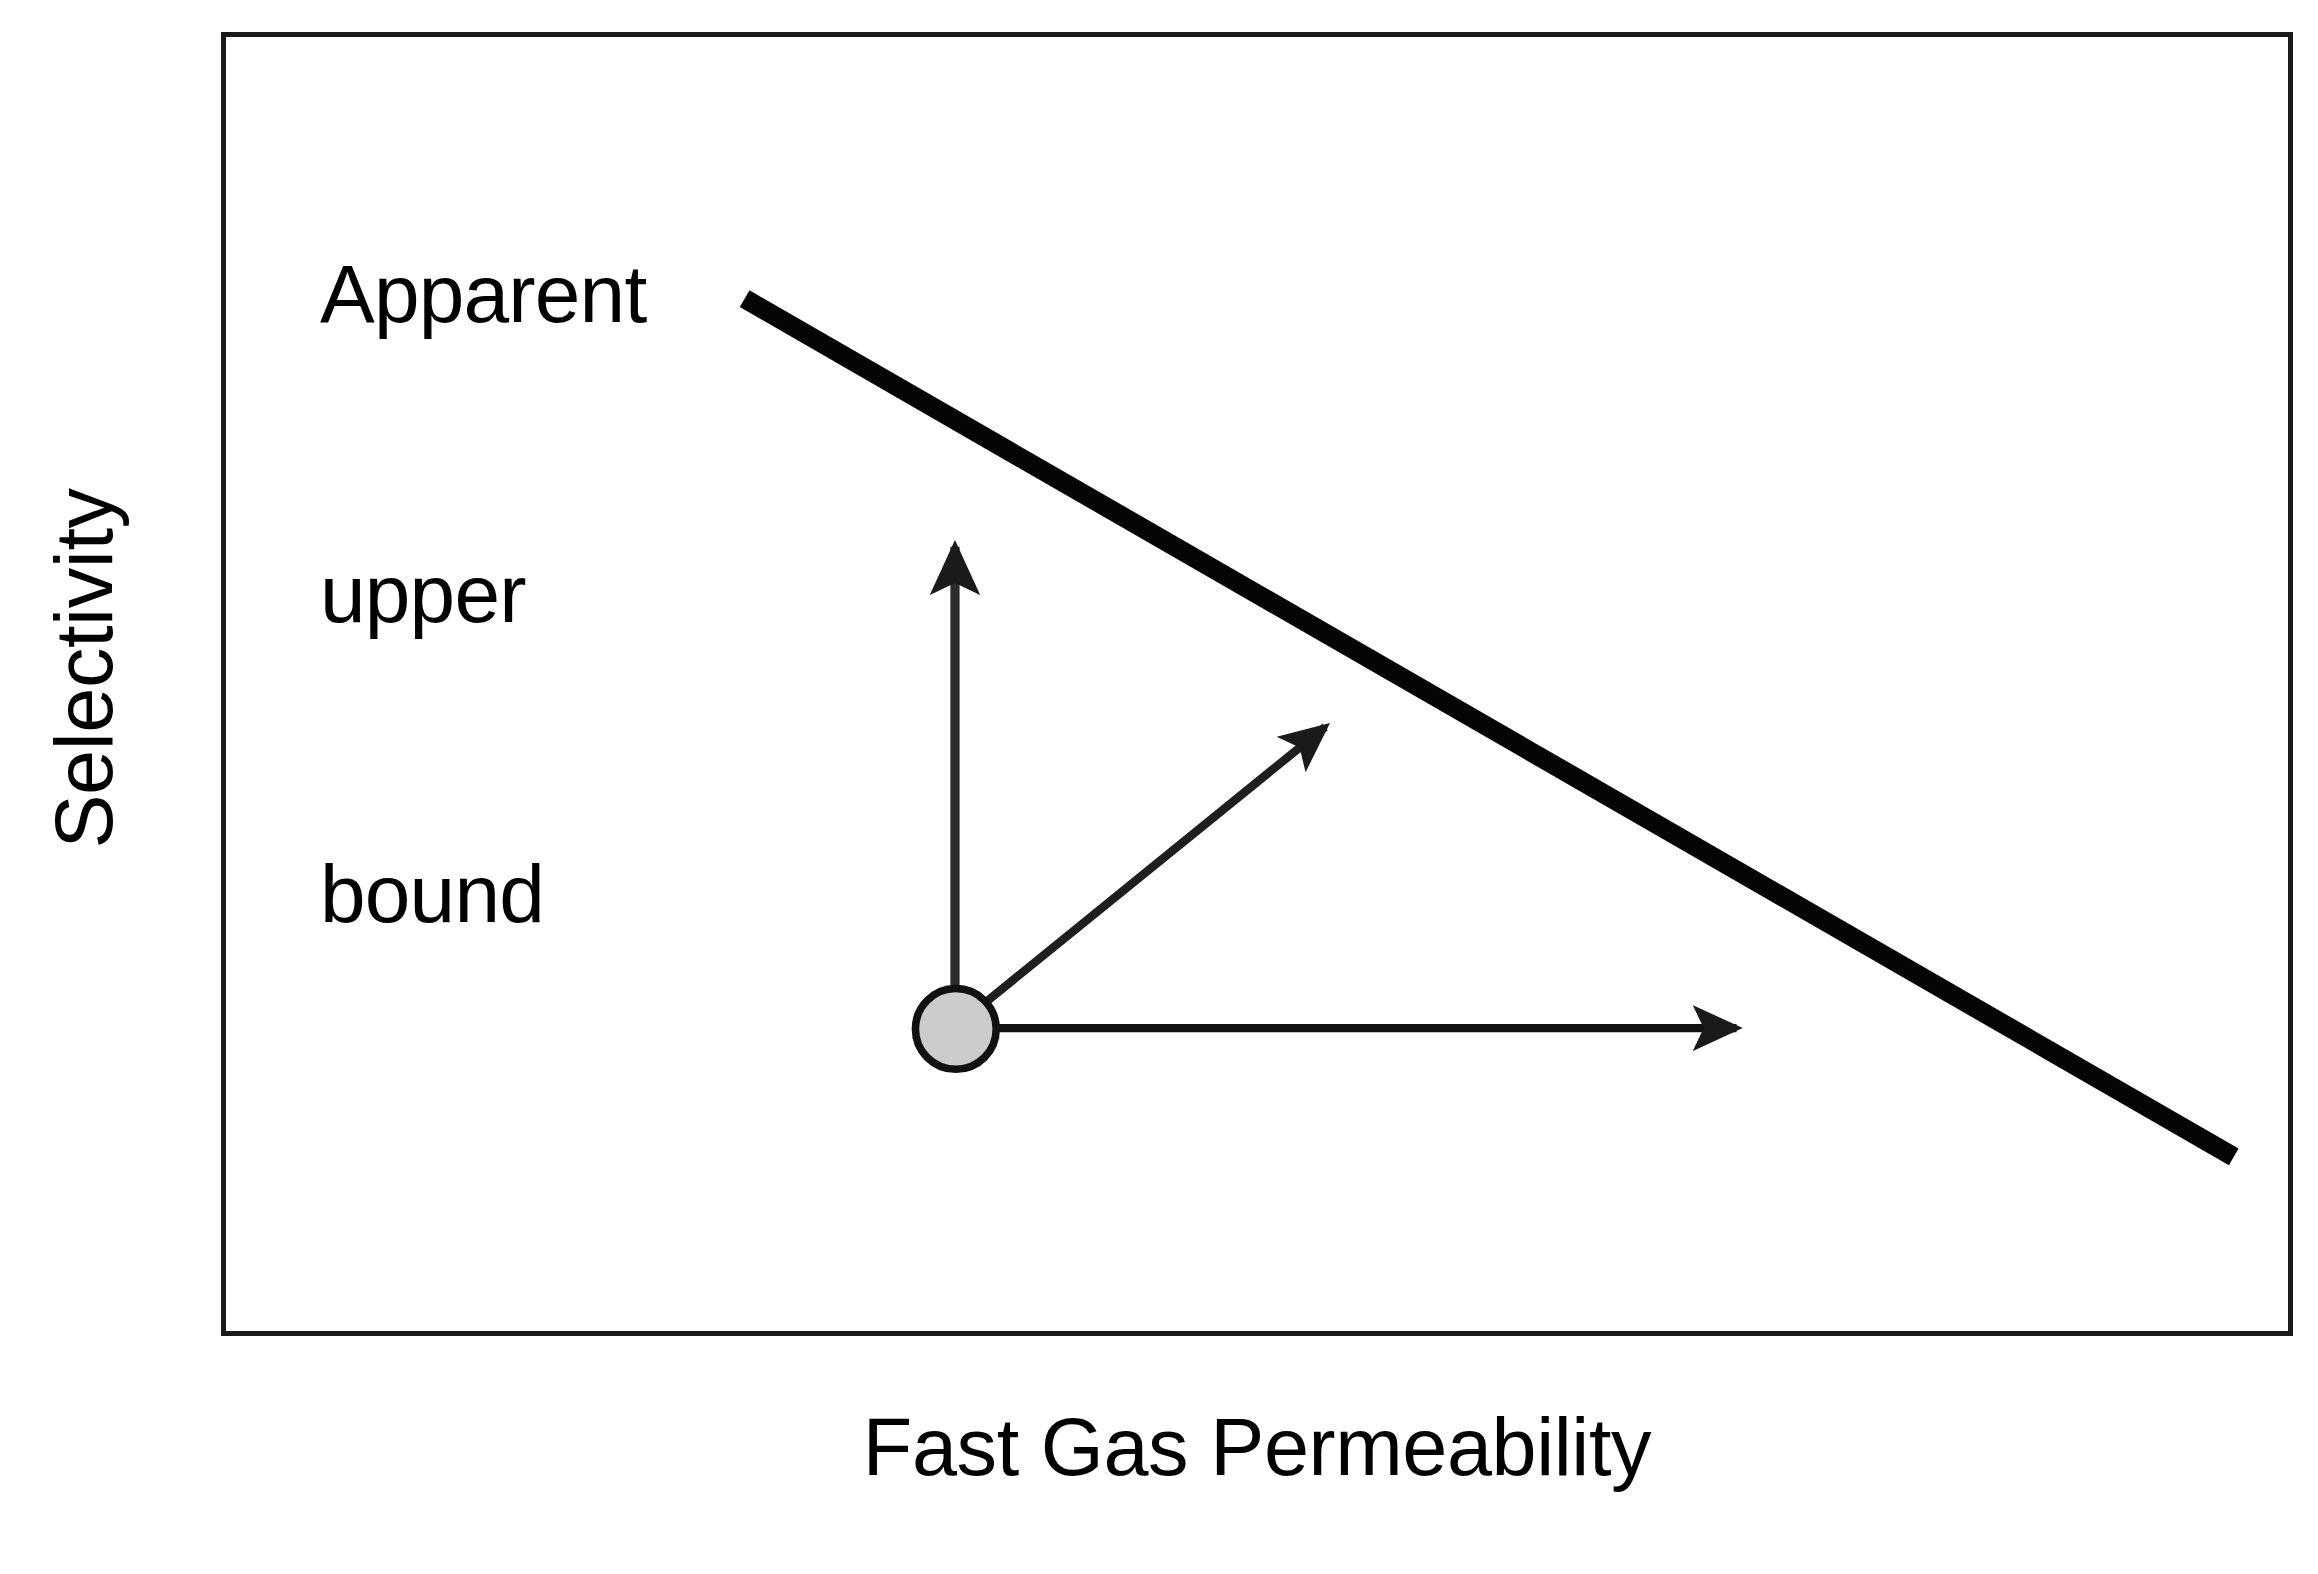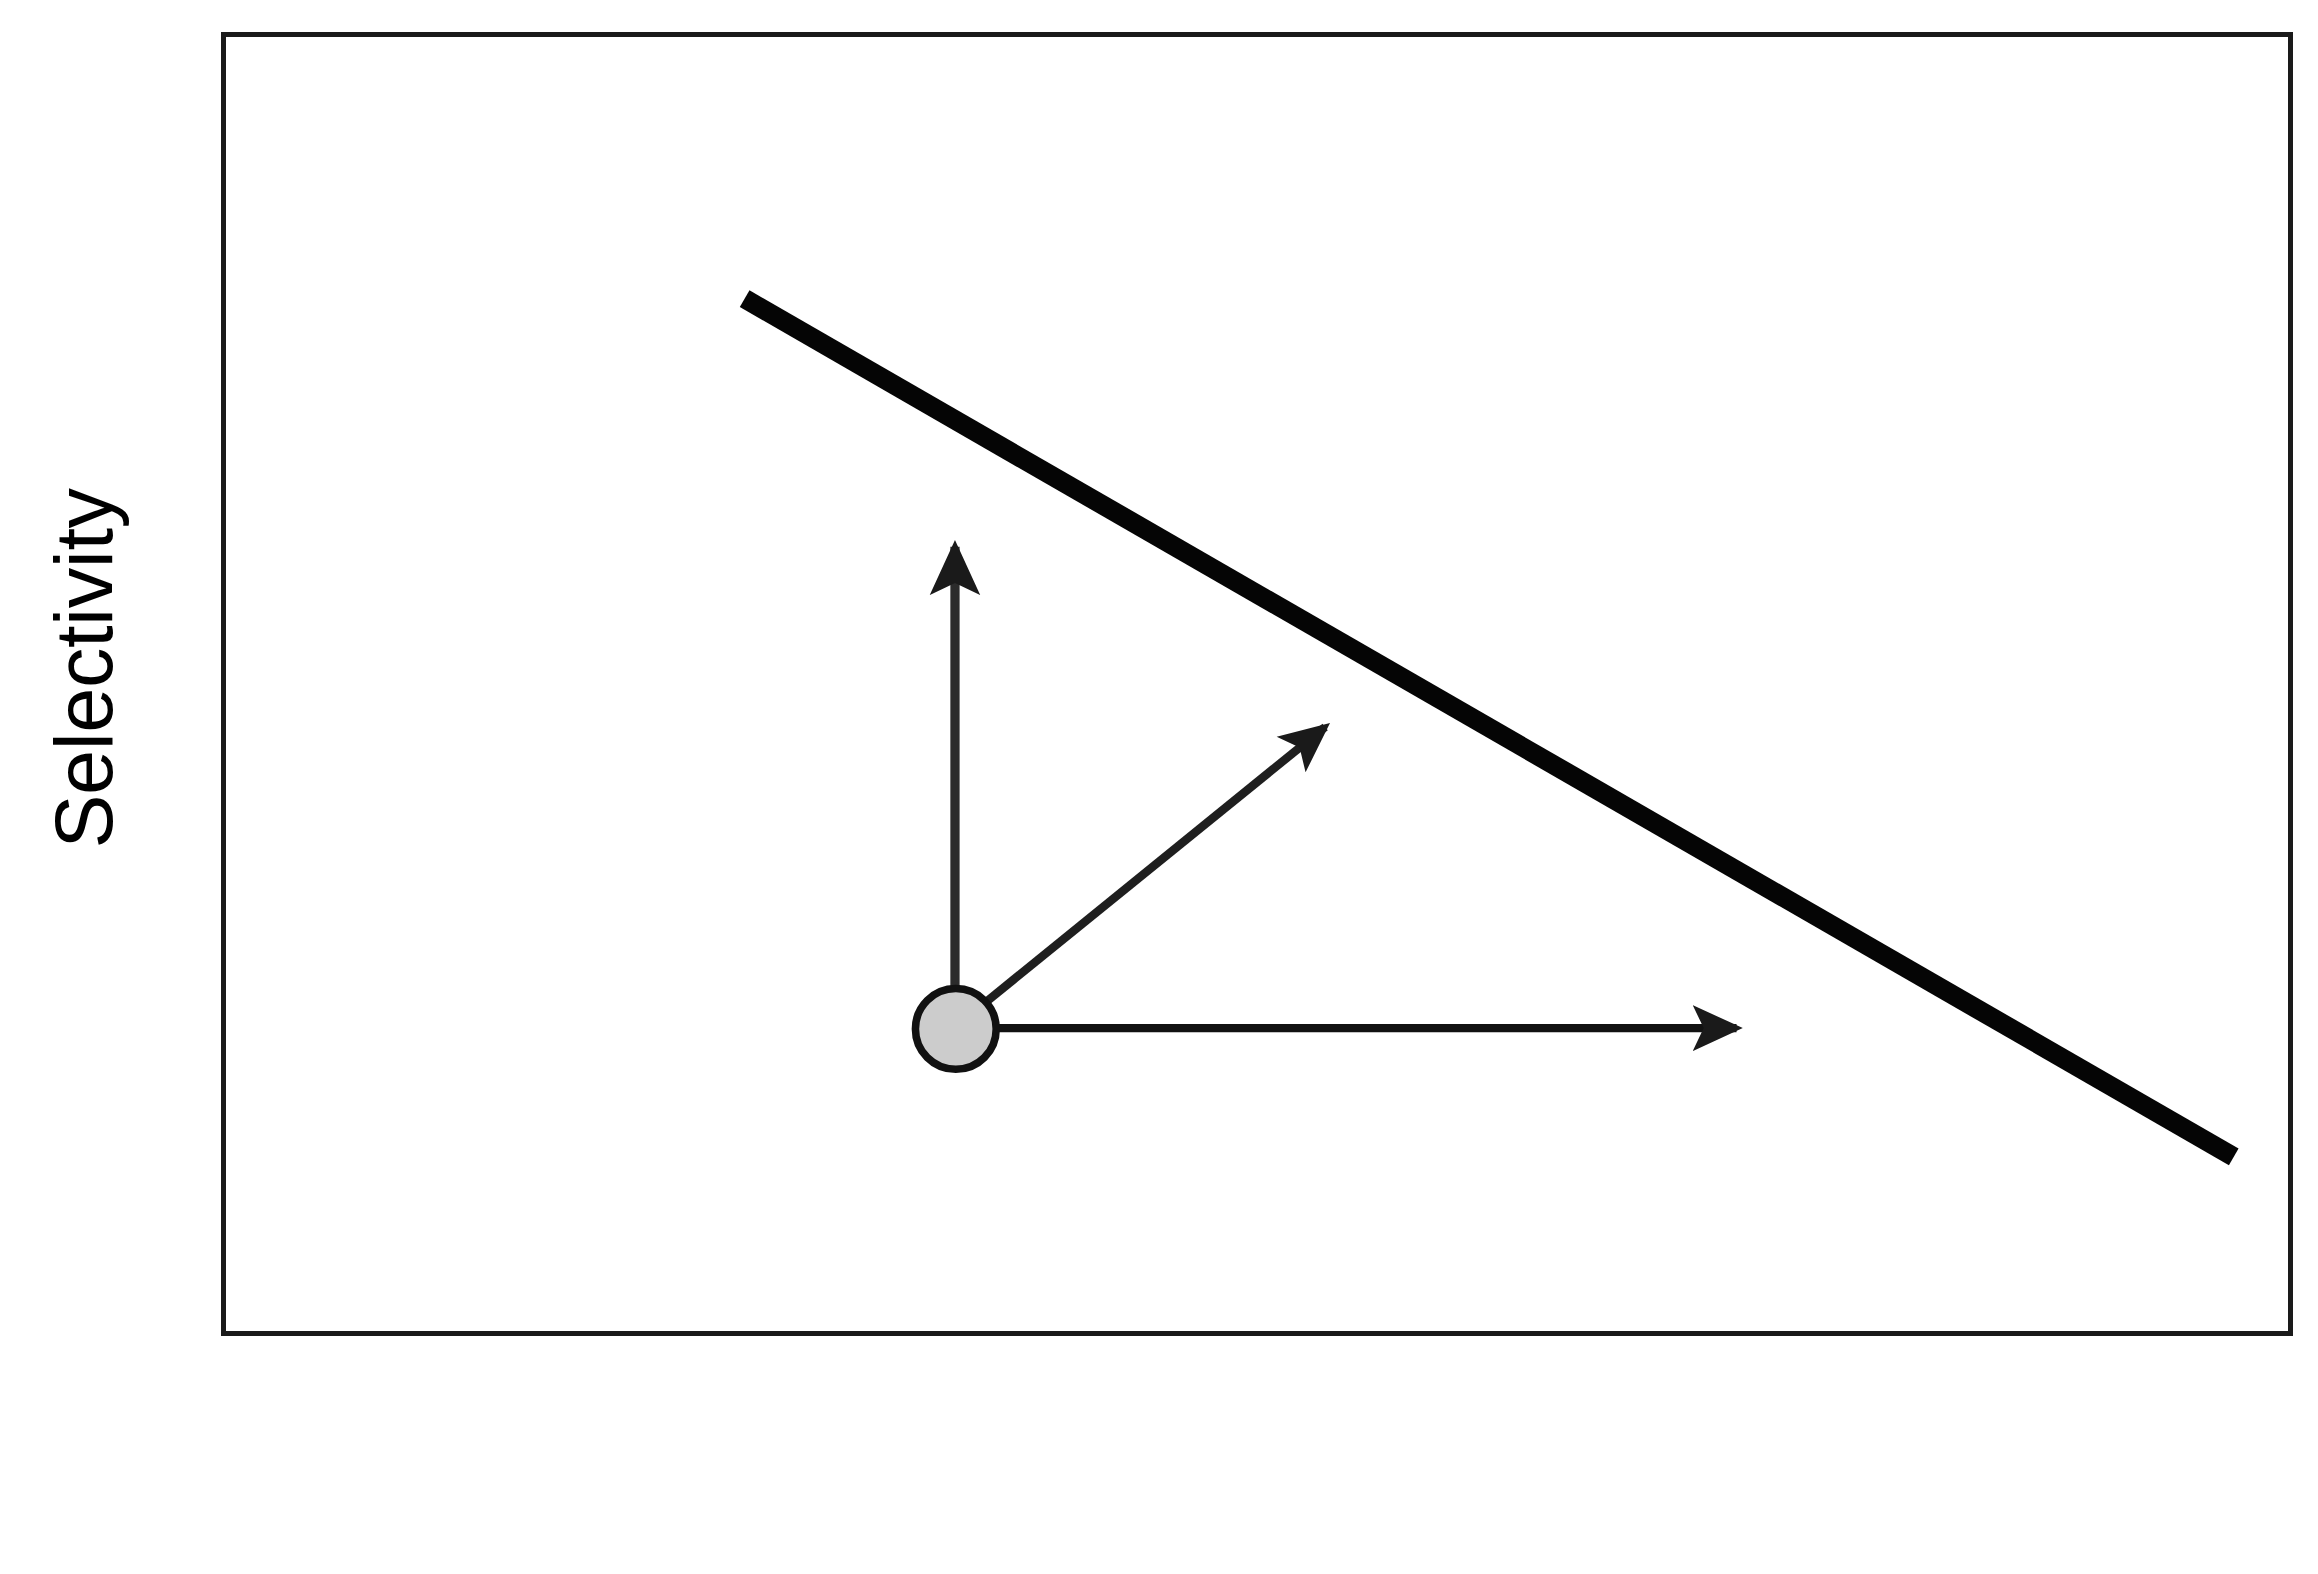--- a/index.html
+++ b/index.html
@@ -120,16 +120,24 @@
 
     <line x1="872" y1="1135" x2="872" y2="612" stroke="#2b2b2b" stroke-width="11" marker-end="url(#arrowhead-solid)"></line>
 
     <line x1="910" y1="1152" x2="1312" y2="826" stroke="#1f1f1f" stroke-width="10" marker-end="url(#arrowhead-solid)"></line>
 
     <line x1="922" y1="1184" x2="1801" y2="1184" stroke="#121212" stroke-width="10" marker-end="url(#arrowhead-solid)"></line>
 
     <circle cx="873" cy="1185" r="48" fill="#cccccc" stroke="#111111" stroke-width="9"></circle>
   </svg>
 
+  <div id="bound-annotation">
+    <span class="ln">Apparent</span>
+    <span class="ln">upper</span>
+    <span class="ln">bound</span>
+  </div>
 
+  <div id="x-axis-title">
+    <span>Fast Gas Permeability</span>
+  </div>
 
 </div>
 
 
 </body></html>

